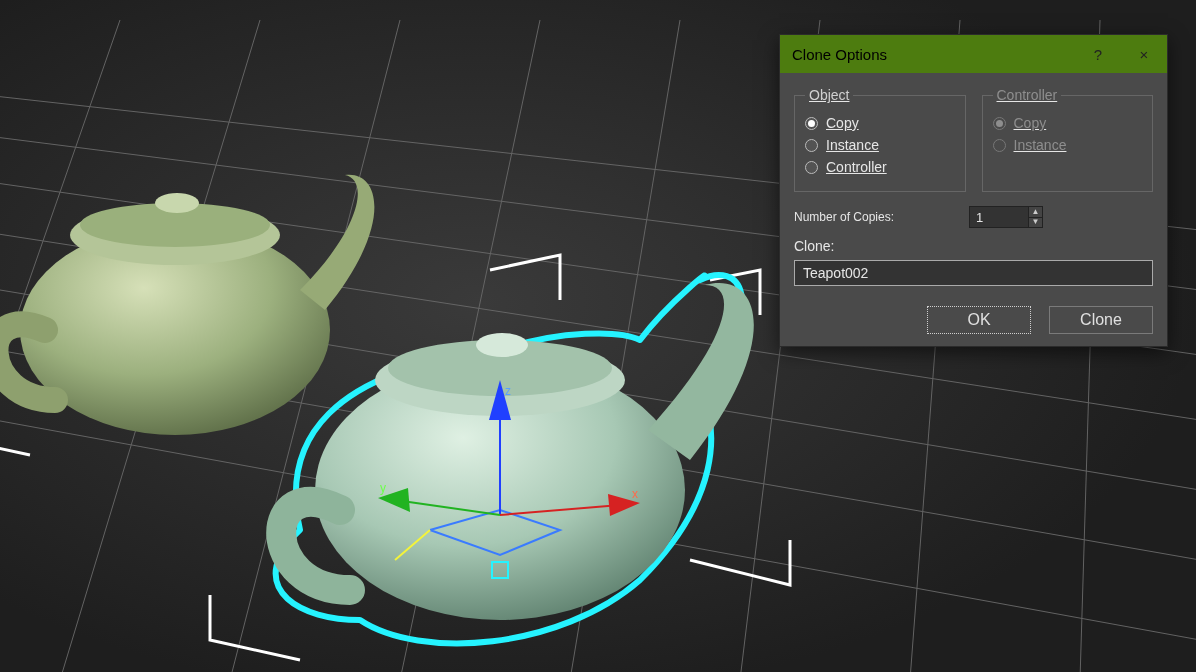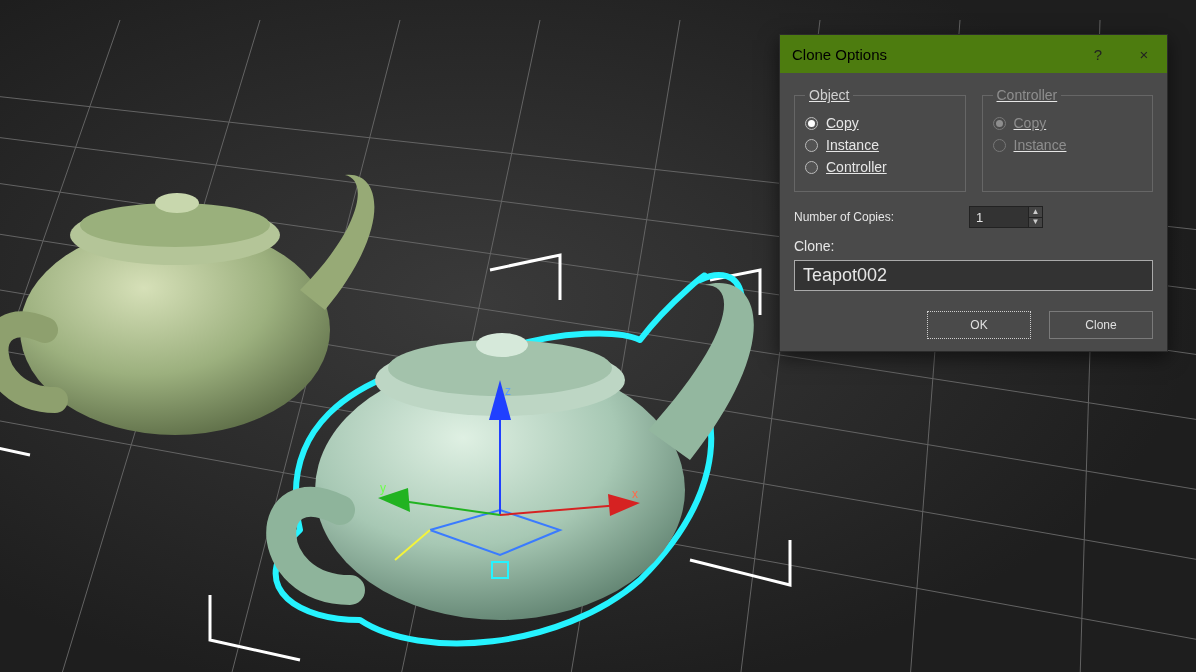--- a/index.html
+++ b/index.html
@@ -121,36 +121,36 @@
   }
   .spinner .spin-btns div:first-child{ border-bottom:1px solid #222; }
 
   .name-block { margin-top:10px; }
   .name-block label { display:block; margin-bottom:6px; color:#e6e6e6; }
   .name-input {
     width: 100%;
     background:#333;
     border:1px solid #aaa;
     color:#e6e6e6;
-    font-size:18px;
+    font-size:14px;
     padding: 4px 8px;
     outline:none;
   }
 
   .btn-row {
     display:flex; justify-content:flex-end; gap:18px;
     margin-top: 20px;
   }
   .btn {
     min-width: 104px;
     height: 28px;
     background:#4a4a4a;
     border:1px solid #7a7a7a;
     color:#e0e0e0;
-    font-size:12px;
+    font-size:16px;
     display:flex; align-items:center; justify-content:center;
     cursor:pointer;
   }
   .btn.default { border:1px dotted #cfcfcf; }
 </style>
 </head>
 <body>
 
 <div class="viewport">
   <svg viewBox="0 0 1196 672" width="1196" height="672">

